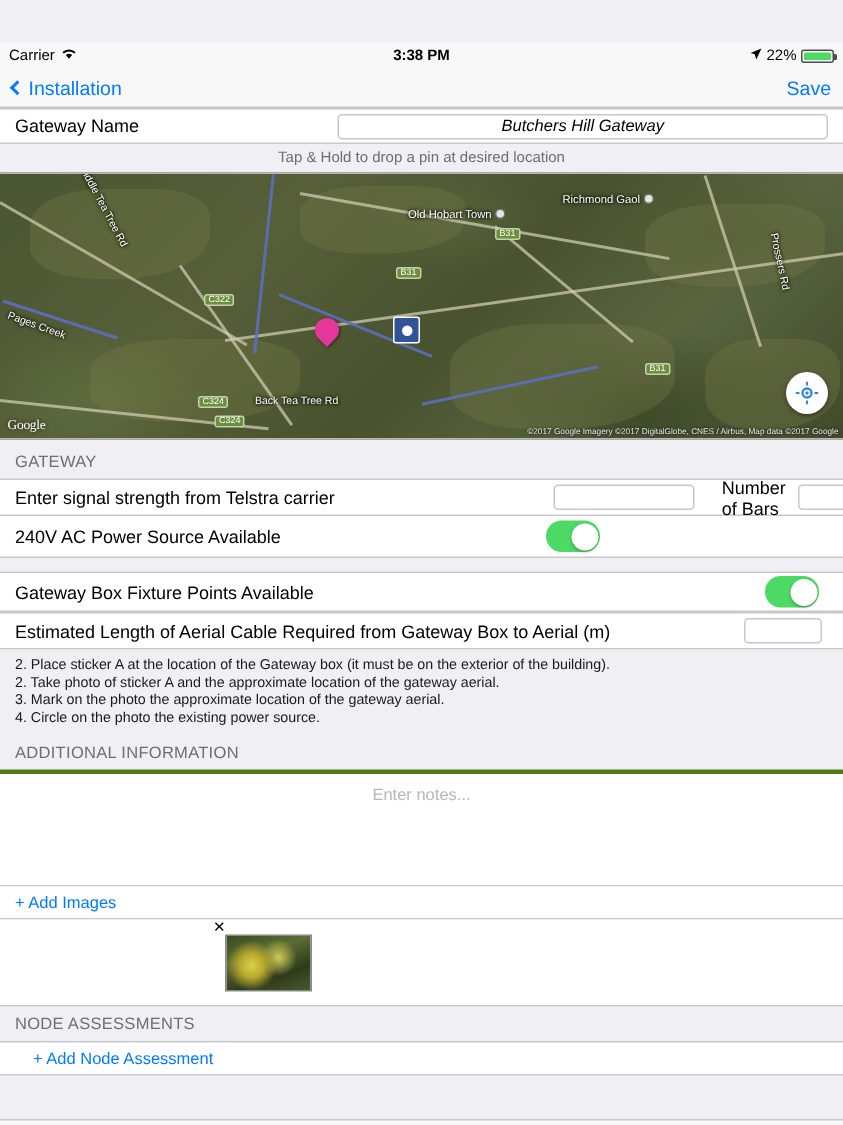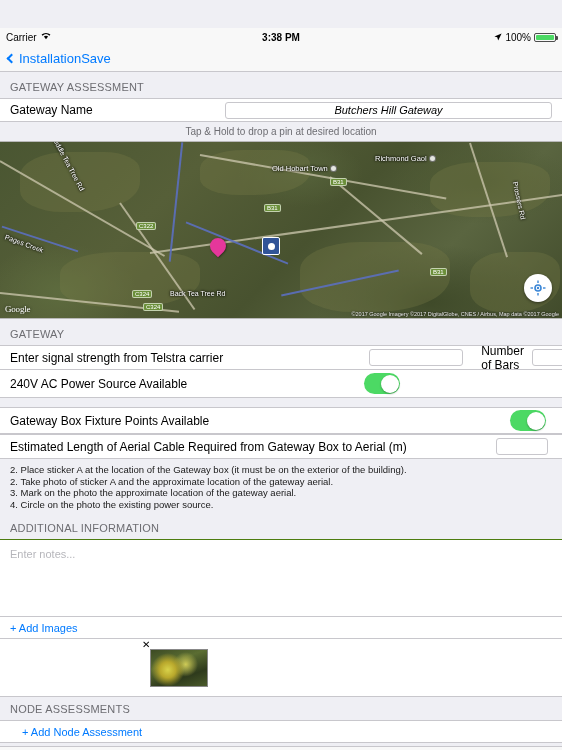--- a/index.html
+++ b/index.html
@@ -66,21 +66,21 @@
     border-radius: 1px;
   }
 
   
   .navbar {
     height: 26px;
     background: #f8f8f8;
     border-bottom: 1px solid #c8c7cc;
     display: flex;
     align-items: center;
-    justify-content: flex-start;
+    justify-content: space-between;
     padding: 0 8px;
     flex: 0 0 auto;
   }
   .nav-back {
     display: flex; align-items: center;
     color: #007aff;
     font-size: 13px;
     gap: 2px;
   }
   .chev-left {
@@ -297,27 +297,27 @@
   .instructions {
     background: #efeff4;
     font-size: 9.5px;
     color: #1a1a1a;
     line-height: 11.5px;
     padding: 5px 10px 8px 10px;
   }
 
   .notes-area {
     background: #fff;
-    border-top: 1px solid #4d7c0f;
+    border-top: 3px solid #4d7c0f;
     border-bottom: 1px solid #c8c7cc;
     height: 78px;
     padding: 6px 10px;
     font-size: 11px;
     color: #b6b6bb;
-    text-align: left;
+    text-align: center;
   }
   .notes-placeholder { padding-top: 2px; }
 
   .addimages {
     background: #fff;
     border-bottom: 1px solid #c8c7cc;
     height: 22px;
     display: flex; align-items: center;
     padding: 0 10px;
     font-size: 11px;
@@ -404,38 +404,37 @@
           </svg>
       </span>
     </div>
     <div class="sb-center">3:38 PM</div>
     <div class="sb-right">
       <span>
         <svg width="8" height="8" viewBox="0 0 8 8">
             <path d="M7.6 0.4 L0.4 3.4 L3.2 4.2 L4.2 7.6 Z" fill="#000"></path>
           </svg>
       </span>
-      <span>100%</span>
+      <span>22%</span>
       <span class="batt">
           <span class="batt-fill"></span>
         </span>
     </div>
   </div>
 
   <div class="navbar">
     <div class="nav-back">
       <span class="chev-left"></span>
       <span>Installation</span>
     </div>
     <div class="nav-save">Save</div>
   </div>
 
   <div class="content">
 
-    <div class="section-header">GATEWAY ASSESSMENT</div>
     <div class="cell" style="height:24px;">
       <span class="cell-label">Gateway Name</span>
       <span class="cell-grow"></span>
       <input class="txtfield gateway-name-field" type="text" value="Butchers Hill Gateway" style="">
     </div>
 
     <div class="hint">Tap &amp; Hold to drop a pin at desired location</div>
 
     <div class="map">
       <div class="map-bg"></div>

